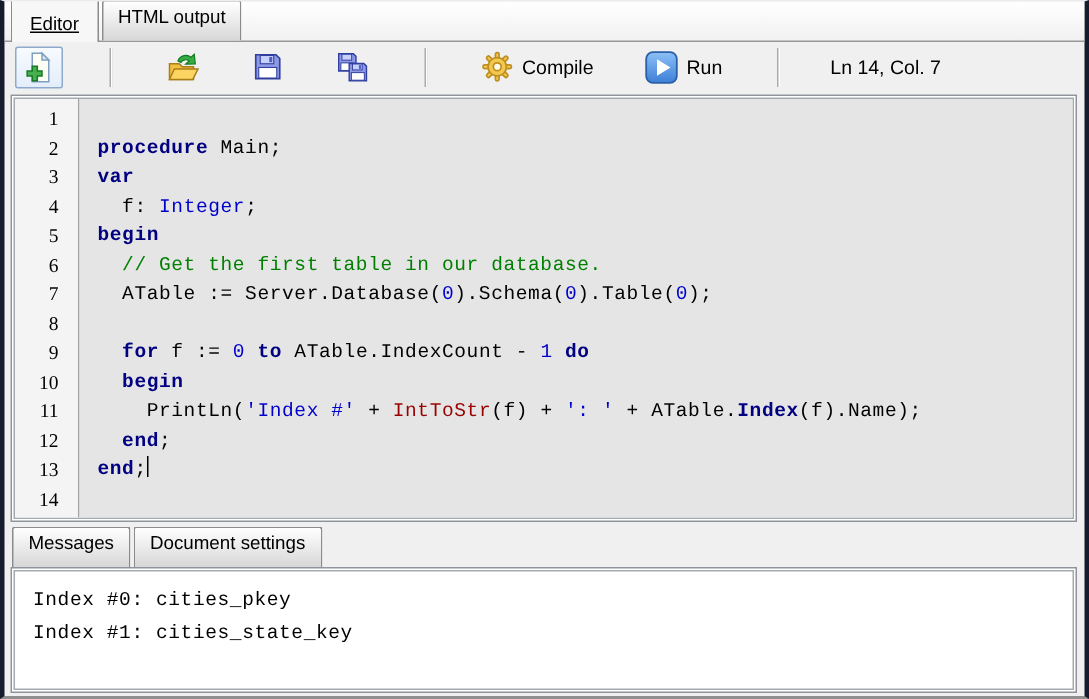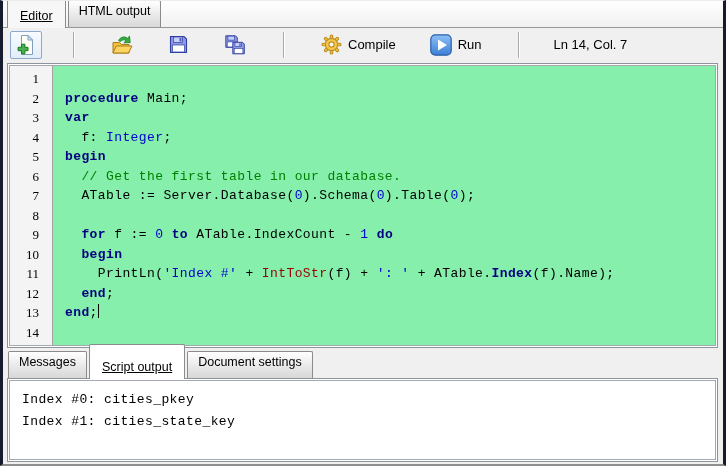--- a/index.html
+++ b/index.html
@@ -32,21 +32,21 @@
   .status{font-size:13px;color:#000;margin-left:3px;white-space:nowrap;}
   
   .panel{position:absolute;left:4px;right:5px;background:#fff;border:1px solid #8f939b;padding:1px;box-sizing:border-box;}
   .panel-inner{border:1px solid #a4a9b1;height:100%;box-sizing:border-box;background:#fff;overflow:hidden;}
   .editor-panel{top:62px;height:285px;}
   .output-panel{top:377px;height:84px;z-index:2;}
   
   .editor-inner{display:flex;}
   .gutter{width:42px;background:#f4f4f4;border-right:1px solid #a2a2a2;box-shadow:1px 0 0 #ffffff;padding-top:3px;flex:none;}
   .gnum{height:19.5px;line-height:19.5px;text-align:right;padding-right:13px;font-family:"Liberation Serif",serif;font-size:13px;color:#000;}
-  .code-col{flex:1;padding:3px 0 0 12px;background:#86efac;}
+  .code-col{flex:1;padding:3px 0 0 12px;background:#e5e5e5;}
   .crow{height:19.5px;line-height:19.5px;white-space:pre;font-family:"Liberation Mono",monospace;font-size:13px;letter-spacing:0.4px;color:#000;}
   .tk-kw{color:var(--keyword,#000080);font-weight:bold;}
   .tk-pl{color:#000000;}
   .tk-ty{color:var(--type,#800080);}
   .tk-num{color:var(--number,#0000cd);}
   .tk-str{color:var(--string,#0000cd);}
   .tk-cm{color:var(--comment,#008000);}
   .tk-fn{color:var(--function,#990000);}
   .caret{display:inline-block;width:1px;height:14px;background:#000;vertical-align:-2px;}
   
@@ -168,21 +168,20 @@
           <div class="crow"><span class="tk-pl">  </span><span class="tk-kw">begin</span></div>
           <div class="crow"><span class="tk-pl">    PrintLn(</span><span class="tk-str">'Index #'</span><span class="tk-pl"> + </span><span class="tk-fn">IntToStr</span><span class="tk-pl">(f) + </span><span class="tk-str">': '</span><span class="tk-pl"> + ATable.</span><span class="tk-kw">Index</span><span class="tk-pl">(f).Name);</span></div>
           <div class="crow"><span class="tk-pl">  </span><span class="tk-kw">end</span><span class="tk-pl">;</span></div>
           <div class="crow"><span class="tk-kw">end</span><span class="tk-pl">;</span><span class="caret"></span></div>
         </div>
     </div>
   </div>
 
   <div class="tabbar tabbar-bottom">
       <div class="tab">Messages</div>
-      <div class="tab active">Script output</div>
       <div class="tab">Document settings</div>
     </div>
 
   <div class="panel output-panel">
     <div class="panel-inner output-inner">
         <div class="orow">Index #0: cities_pkey</div>
         <div class="orow">Index #1: cities_state_key</div>
       </div>
   </div>
 

